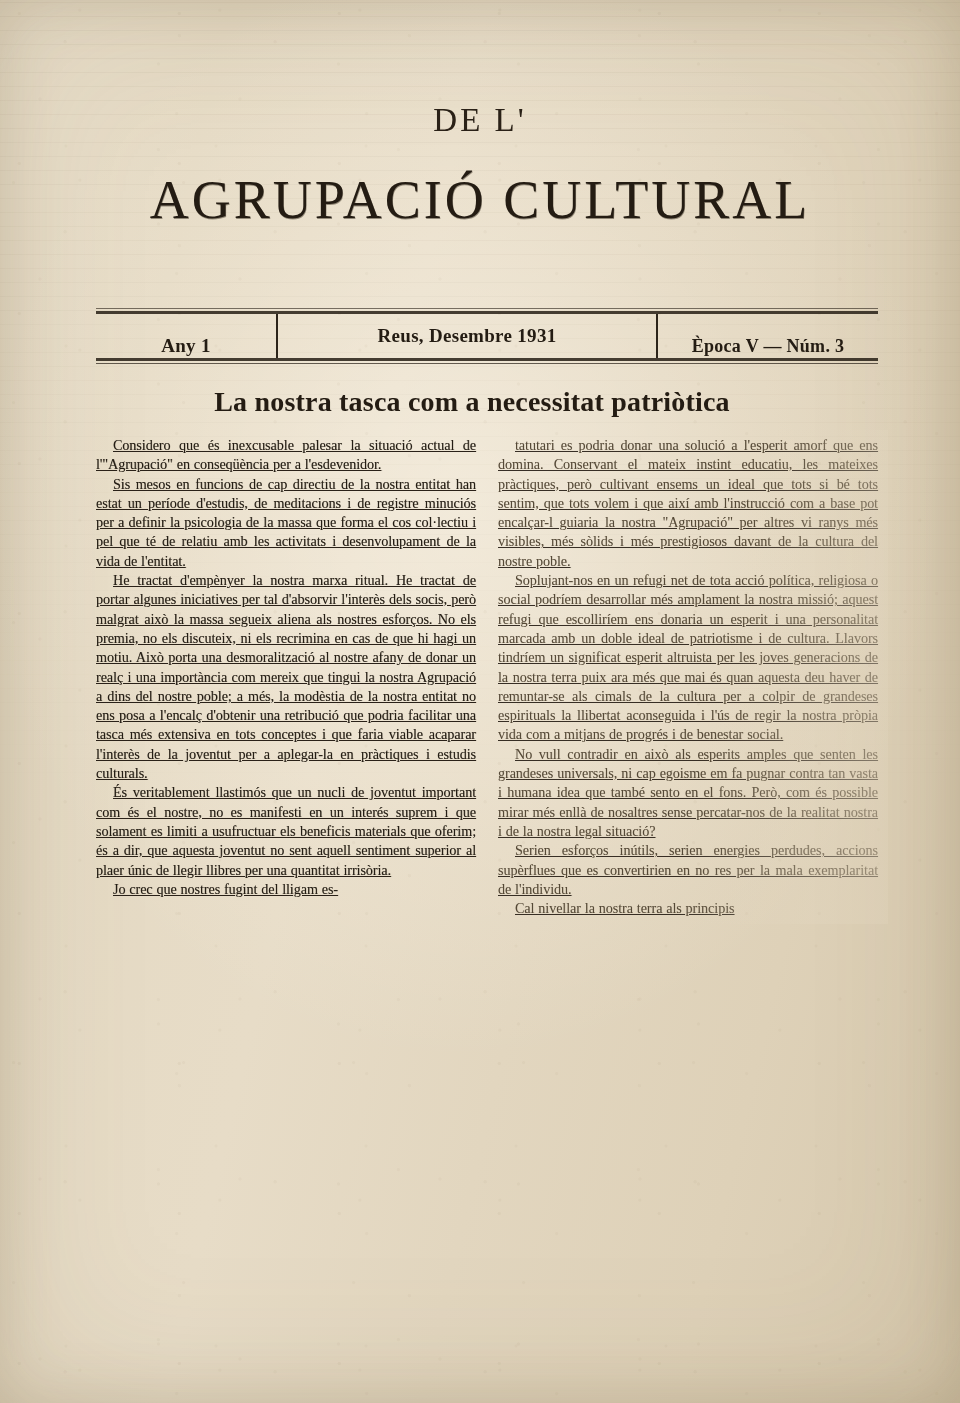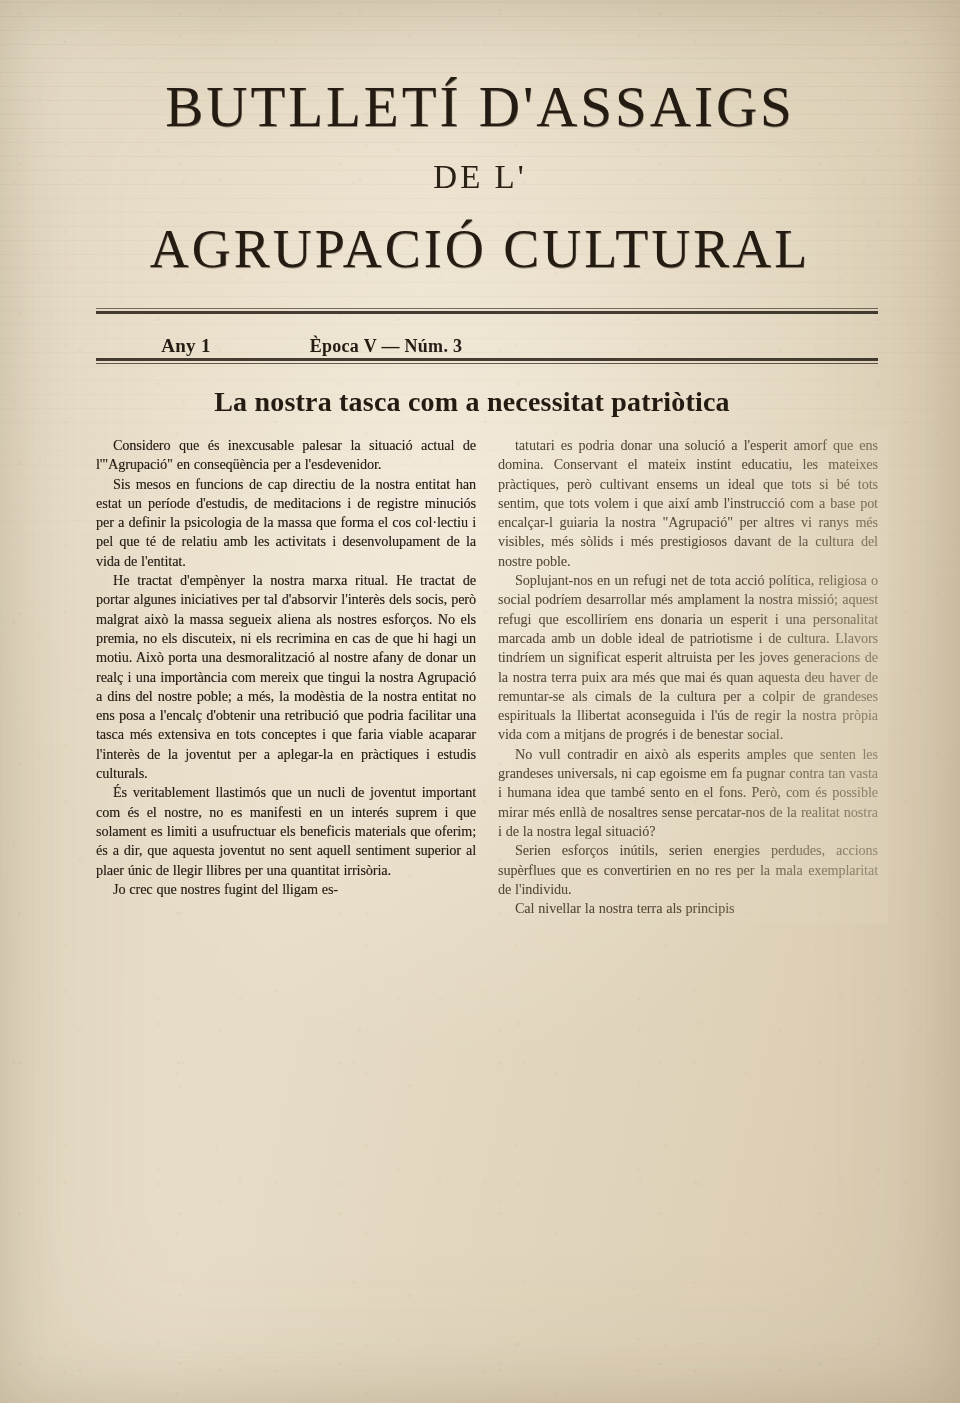--- a/index.html
+++ b/index.html
@@ -87,21 +87,21 @@
     font-size: 33px;
     letter-spacing: 3px;
     line-height: 1;
     margin-top: 26px;
     color: #2a2117;
   }
   .mast-line3 {
     font-size: 54px;
     letter-spacing: 3px;
     line-height: 1;
-    margin-top: 28px;
+    margin-top: 36px;
     color: #241c13;
     text-shadow: 0.5px 0.5px 0 rgba(40,30,18,0.45);
   }
 
   
   .banner-wrap { position: absolute; left: 96px; right: 82px; top: 308px; }
 
   .rule-thick { height: 3px; background: #2c241a; opacity: 0.88; }
   .rule-thin  { height: 1px; background: #2c241a; opacity: 0.72; margin-top: 2px; }
   .rule-thin-top { height: 1px; background: #2c241a; opacity: 0.62; margin-bottom: 2px; }
@@ -139,21 +139,21 @@
   }
 
   .columns {
     position: absolute;
     left: 96px;
     right: 82px;
     top: 436px;
     display: flex;
     gap: 22px;
   }
-  .col { width: 50%; }
+  .col { width: 50%; text-decoration: underline; }
 
   .col p {
     margin: 0;
     font-size: 14.1px;
     line-height: 19.3px;
     text-align: justify;
     text-indent: 17px;
     letter-spacing: -0.05px;
     word-spacing: 0.4px;
     hyphens: auto;
@@ -183,30 +183,30 @@
 <body>
 
 <div class="page">
 
   <div class="bleed"></div>
   <div class="grain"></div>
 
   <div class="content">
 
     <div class="masthead">
-      <div class="mast-line1">BUTLLETÍ D'ASSAIGS</div>
       <div class="mast-line2">DE L'</div>
       <div class="mast-line3">AGRUPACIÓ CULTURAL</div>
     </div>
 
     <div class="banner-wrap">
       <div class="rule-thin-top"></div>
       <div class="rule-thick"></div>
       <div class="banner">
         <div class="banner-cell cell-any">Any 1</div>
+        <div class="banner-cell cell-place">Reus, Desembre 1931</div>
         <div class="banner-cell cell-issue">Època V — Núm. 3</div>
       </div>
       <div class="rule-thick"></div>
       <div class="rule-thin"></div>
     </div>
 
     <div class="article-title">La nostra tasca com a necessitat patriòtica</div>
 
     <div class="columns">
       <div class="col col-left">

